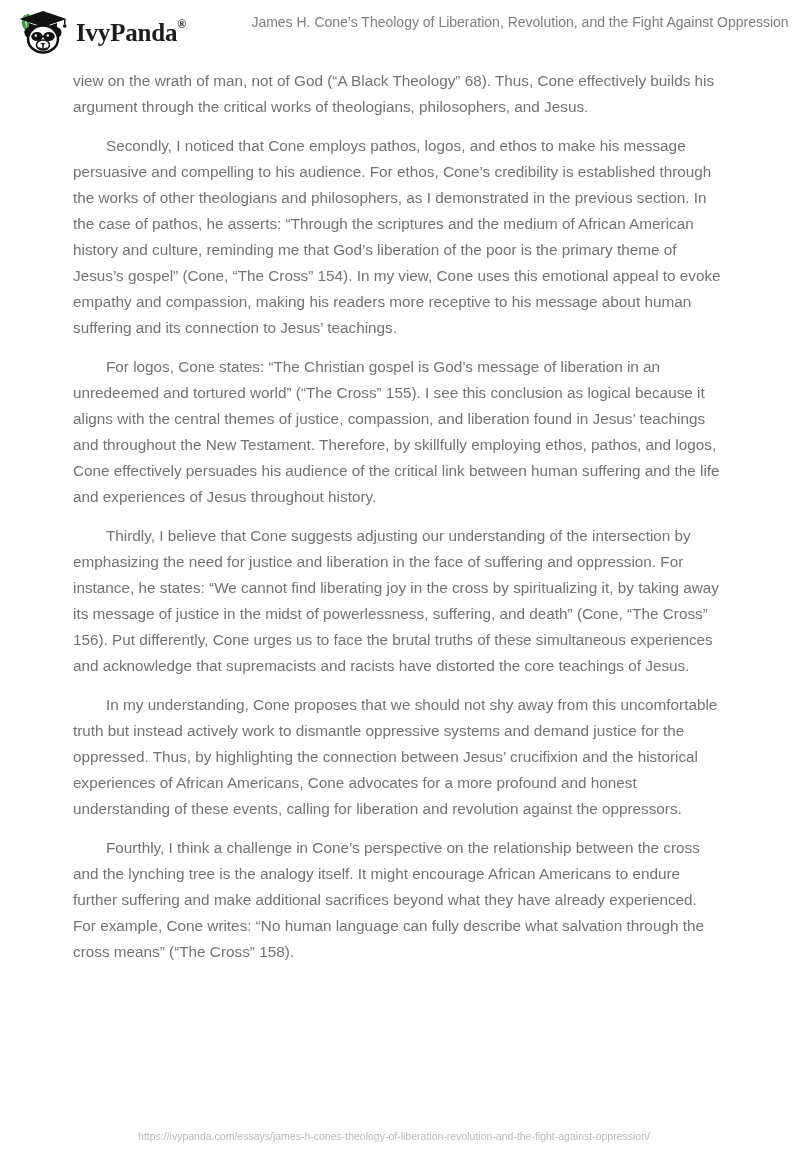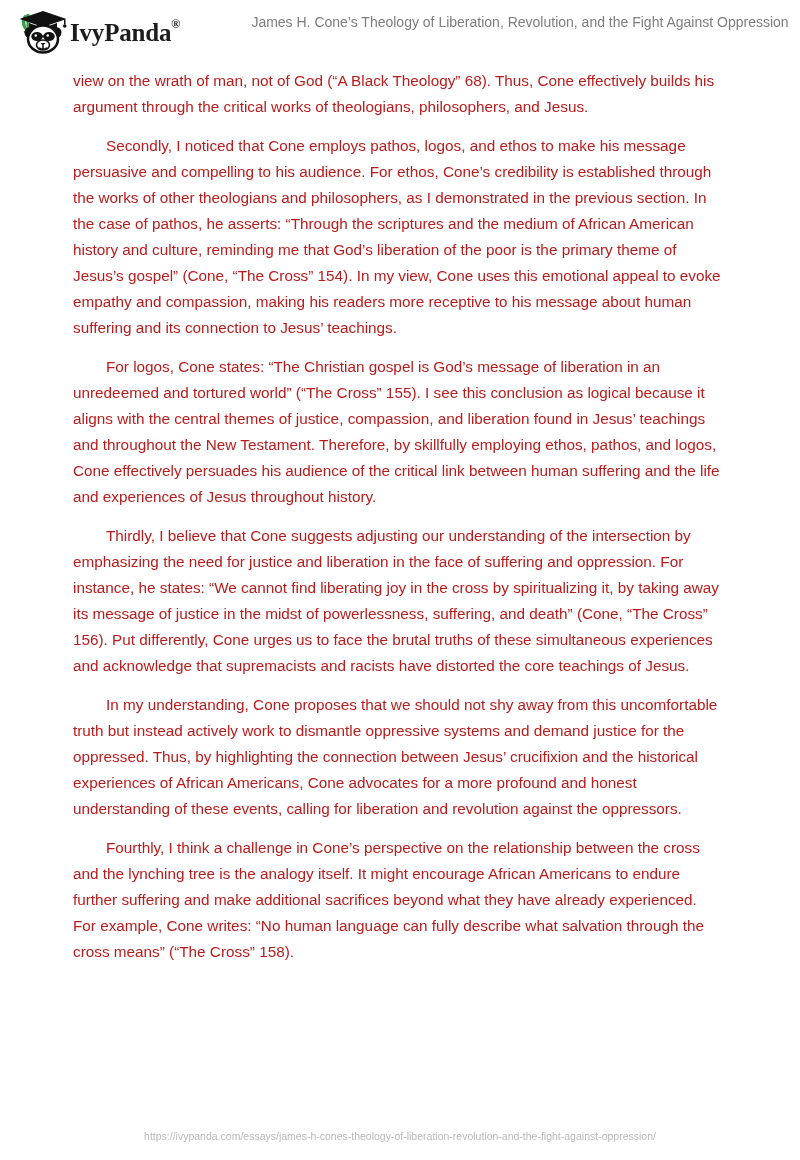--- a/index.html
+++ b/index.html
@@ -31,21 +31,21 @@
     width: 800px;
     height: 62px;
   }
 
   .brand {
     position: absolute;
     left: 16px;
     top: 8px;
     display: flex;
     align-items: center;
-    gap: 0;
+    gap: 6px;
     height: 46px;
   }
 
   .brand-logo {
     width: 54px;
     height: 46px;
     display: block;
     flex: 0 0 auto;
   }
 
@@ -91,21 +91,21 @@
     top: 68px;
     width: 650px;
   }
 
   .content p {
     margin: 0 0 13px 0;
     text-indent: 33px;
     font-family: "Liberation Sans", sans-serif;
     font-size: 15.3px;
     line-height: 26px;
-    color: #b91c1c;
+    color: #737373;
     text-align: left;
     word-spacing: 0px;
   }
 
   .content p.no-indent {
     text-indent: 0;
   }
 
   .content p:last-child {
     margin-bottom: 1px;
@@ -115,21 +115,21 @@
   .page-footer {
     position: absolute;
     left: 0;
     top: 1128px;
     width: 800px;
     height: 22px;
   }
 
   .footer-url {
     position: absolute;
-    left: 10px;
+    left: 4px;
     top: 0;
     width: 780px;
     text-align: center;
     font-family: "Liberation Sans", sans-serif;
     font-size: 10.5px;
     color: #b9b9b9;
     line-height: 16px;
     white-space: nowrap;
     text-decoration: none;
   }

